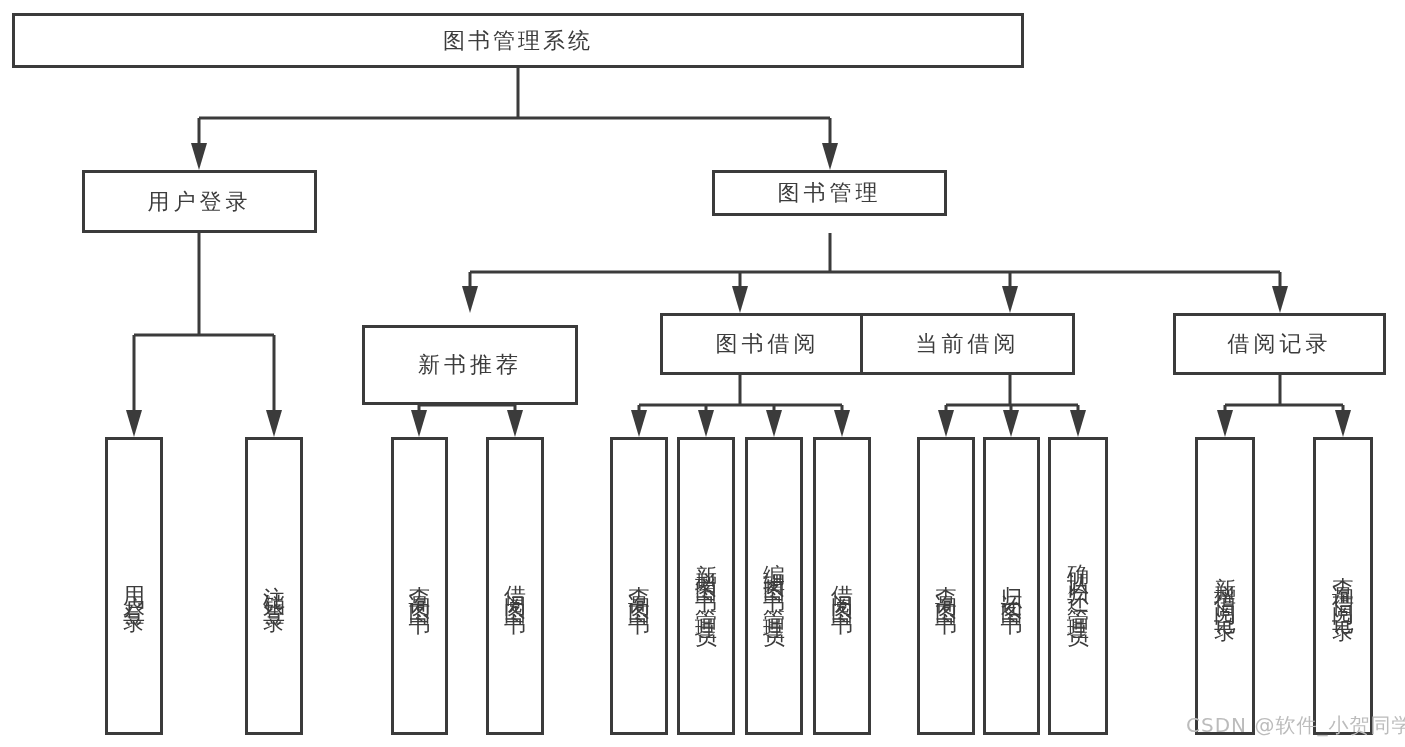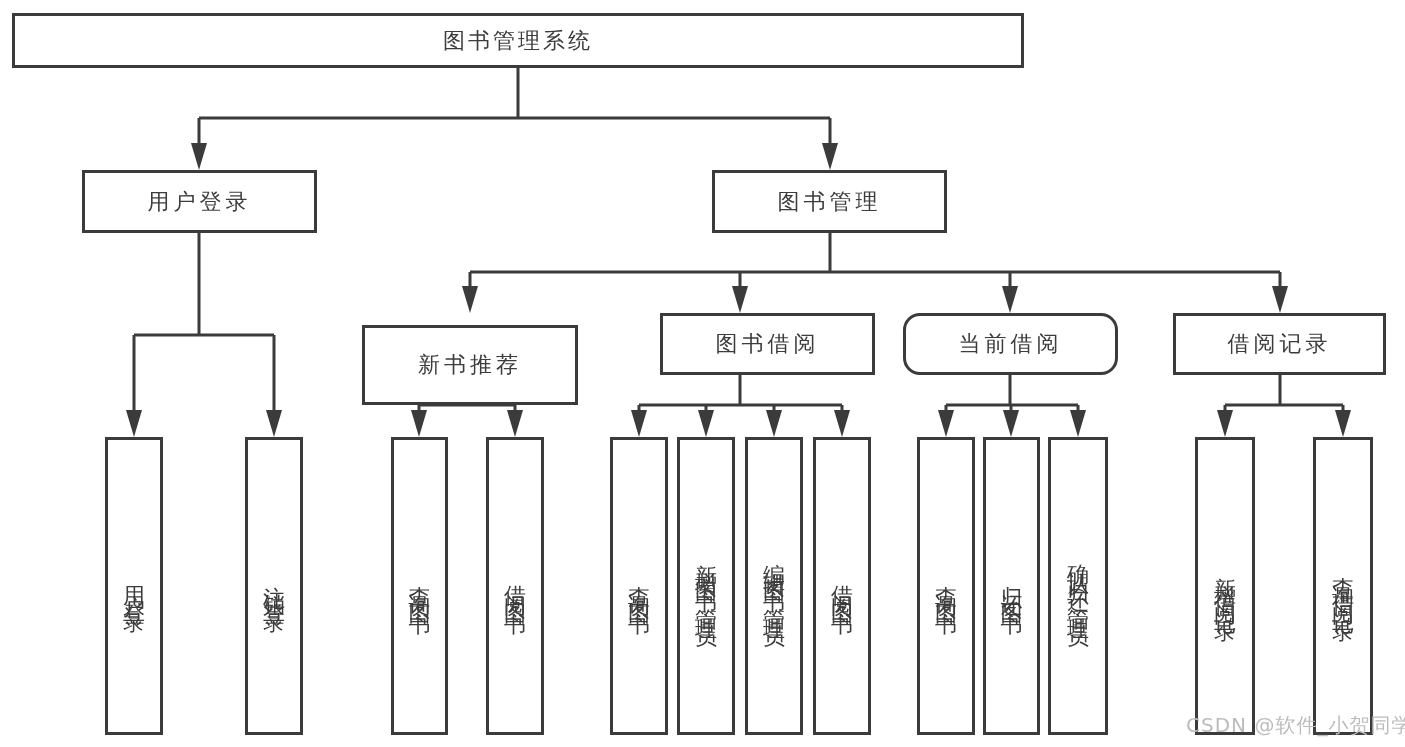--- a/index.html
+++ b/index.html
@@ -84,31 +84,31 @@
       <polygon points="1335,410 1351,410 1343,437" class="arrow"></polygon>
     </svg>
 
   <div class="node h root" style="left:12px; top:13px; width:1012px; height:55px;">
     <span>图书管理系统</span>
   </div>
 
   <div class="node h" style="left:82px; top:170px; width:235px; height:63px;">
     <span>用户登录</span>
   </div>
-  <div class="node h" style="left:712px; top:170px; width:235px; height:63px;">
+  <div class="node h" style="left:712px; top:170px; width:235px; height:46px;">
     <span>图书管理</span>
   </div>
 
   <div class="node h" style="left:362px; top:325px; width:216px; height:80px;">
     <span>新书推荐</span>
   </div>
   <div class="node h" style="left:660px; top:313px; width:215px; height:62px;">
     <span>图书借阅</span>
   </div>
-  <div class="node h" style="left:903px; top:313px; width:215px; height:62px;border-radius:17px;">
+  <div class="node h" style="left:860px; top:313px; width:215px; height:62px;">
     <span>当前借阅</span>
   </div>
   <div class="node h" style="left:1173px; top:313px; width:213px; height:62px;">
     <span>借阅记录</span>
   </div>
 
   <div class="node v" style="left:105px; top:437px; width:58px; height:298px;">
     <span>用户登录</span>
   </div>
   <div class="node v" style="left:245px; top:437px; width:58px; height:298px;">

